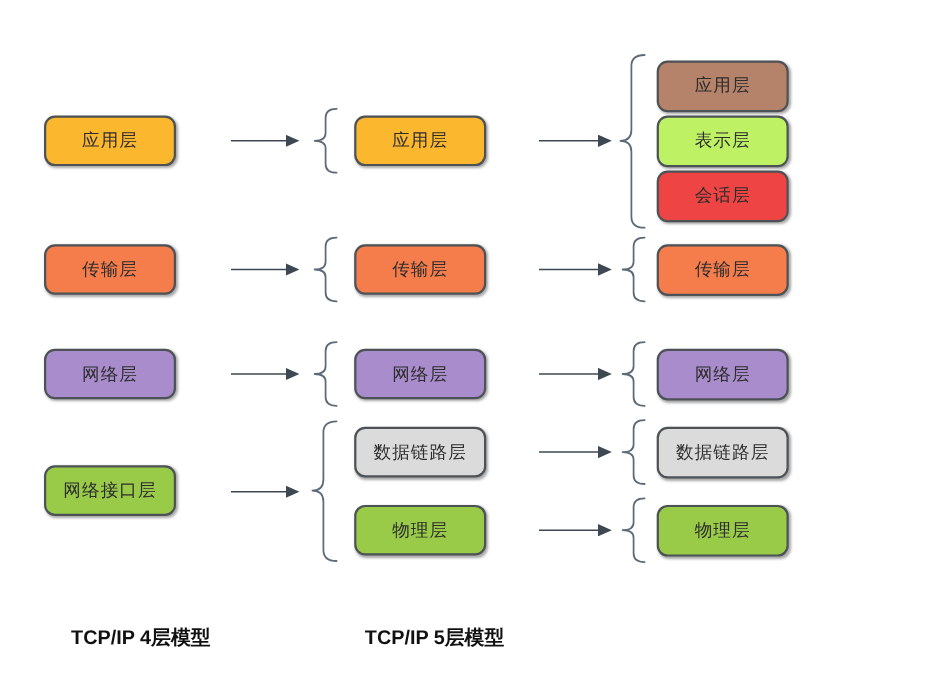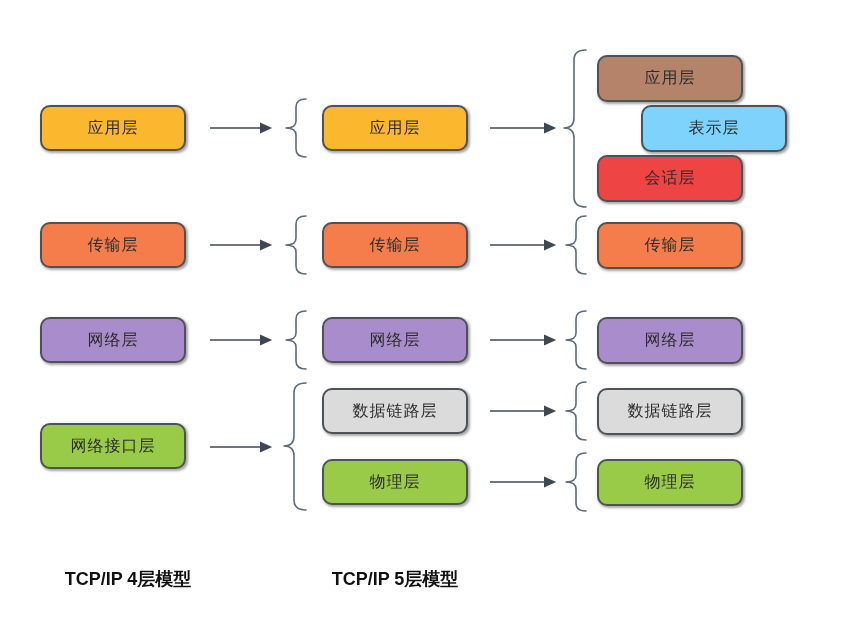--- a/index.html
+++ b/index.html
@@ -1,19 +1,19 @@
 <!DOCTYPE html>
 <html><head>
 <meta charset="utf-8">
 <style>
   html,body{margin:0;padding:0;}
   body{font-family:"Liberation Sans","DejaVu Sans",sans-serif;}
   #canvas{position:relative;width:865px;height:619px;background:#ffffff;overflow:hidden;}
   .box{
-    position:absolute;width:146px;height:46px;box-sizing:border-box;
+    position:absolute;width:120px;height:46px;box-sizing:border-box;
     border:2px solid #4d5257;border-radius:10px;
     display:flex;align-items:center;justify-content:center;
     font-size:16px;color:#2d2d2d;letter-spacing:1px;
     box-shadow:1.5px 1.5px 2.5px rgba(0,0,0,0.35);
   }
   .col1{left:40px;}
   .col2{left:322px;}
   .col3{left:597px;height:47px;}
   .c1-0{top:105px}.c1-1{top:222px}.c1-2{top:317px}.c1-3{top:423px}
   .c2-0{top:105px}.c2-1{top:222px}.c2-2{top:317px}.c2-3{top:388px}.c2-4{top:459px}
@@ -90,21 +90,21 @@
   <div class="box col2 c2-3" style="background-color: rgb(219, 219, 219);">
     <span>数据链路层</span>
   </div>
   <div class="box col2 c2-4" style="background-color: rgb(153, 203, 72);">
     <span>物理层</span>
   </div>
 
   <div class="box col3 c3-0" style="background-color: rgb(181, 130, 106);">
     <span>应用层</span>
   </div>
-  <div class="box col3 c3-1" style="background-color: #7dd3fc; margin-left: 44px;">
+  <div class="box col3 c3-1" style="background-color: #bef264;">
     <span>表示层</span>
   </div>
   <div class="box col3 c3-2" style="background-color: #ef4444; text-align: right;">
     <span>会话层</span>
   </div>
   <div class="box col3 c3-3" style="background-color: rgb(245, 125, 75);">
     <span>传输层</span>
   </div>
   <div class="box col3 c3-4" style="background-color: rgb(169, 140, 203);">
     <span>网络层</span>

